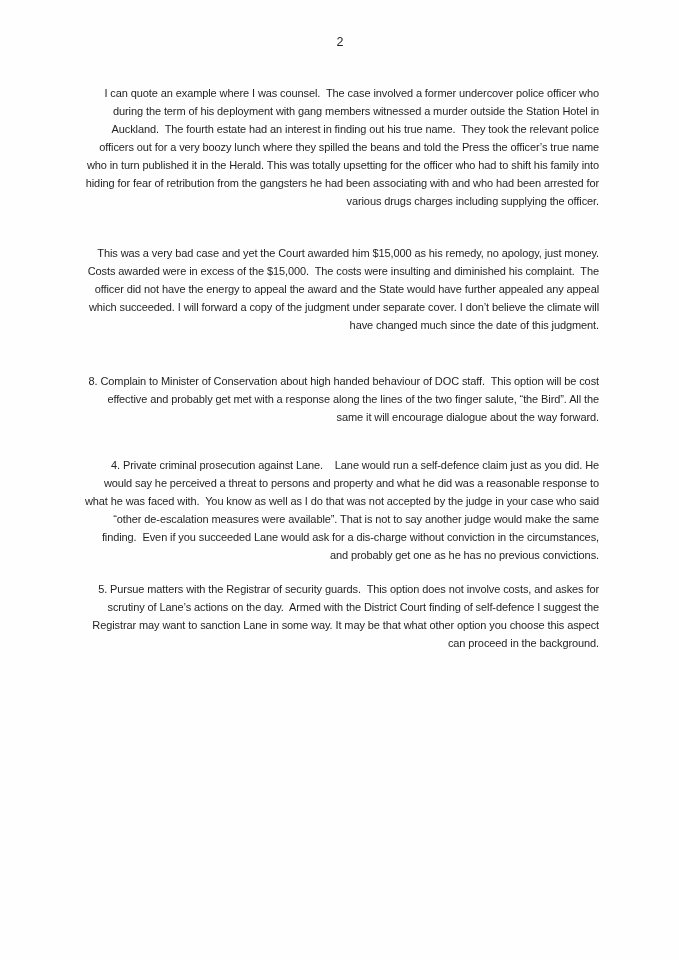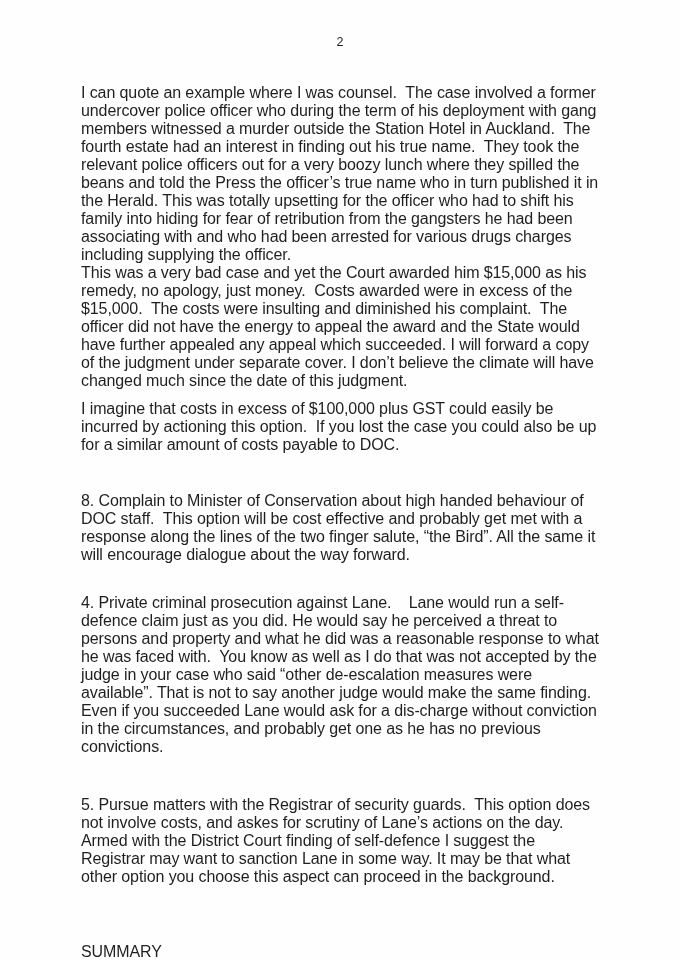--- a/index.html
+++ b/index.html
@@ -22,46 +22,44 @@
     padding: 33px 80px 0 81px;
   }
   .page-number {
     text-align: center;
     font-size: 12.5px;
     line-height: 18px;
     letter-spacing: -0.1px;
   }
   .para {
     margin: 0;
-    font-size: 16px;
+    font-size: 11px;
     line-height: 18px;
     letter-spacing: -0.1px;
     white-space: pre-wrap;
-    text-align: left;
+    text-align: right;
   }
   #p1 { margin-top: 33px; }
-  #p2 { }
+  #p2 { margin-top: 34px; }
   #p3 { margin-top: 10px; }
   #p4 { margin-top: 38px; }
   #p5 { margin-top: 30px; }
-  #p6 { margin-top: 40px; }
+  #p6 { margin-top: 16px; }
   #summary { margin-top: 57px; }
 </style>
 </head>
 <body>
 
 <div class="page">
   <div class="page-number">2</div>
 
   <p class="para" id="p1">I can quote an example where I was counsel.  The case involved a former undercover police officer who during the term of his deployment with gang members witnessed a murder outside the Station Hotel in Auckland.  The fourth estate had an interest in finding out his true name.  They took the relevant police officers out for a very boozy lunch where they spilled the beans and told the Press the officer’s true name who in turn published it in the Herald. This was totally upsetting for the officer who had to shift his family into hiding for fear of retribution from the gangsters he had been associating with and who had been arrested for various drugs charges including supplying the officer.</p>
 
   <p class="para" id="p2">This was a very bad case and yet the Court awarded him $15,000 as his remedy, no apology, just money.  Costs awarded were in excess of the $15,000.  The costs were insulting and diminished his complaint.  The officer did not have the energy to appeal the award and the State would have further appealed any appeal which succeeded. I will forward a copy of the judgment under separate cover. I don’t believe the climate will have changed much since the date of this judgment.</p>
 
-  <p class="para" id="p3">I imagine that costs in excess of $100,000 plus GST could easily be incurred by actioning this option.  If you lost the case you could also be up for a similar amount of costs payable to DOC.</p>
 
   <p class="para" id="p4">8. Complain to Minister of Conservation about high handed behaviour of DOC staff.  This option will be cost effective and probably get met with a response along the lines of the two finger salute, “the Bird”. All the same it will encourage dialogue about the way forward.</p>
 
   <p class="para" id="p5">4. Private criminal prosecution against Lane.    Lane would run a self-defence claim just as you did. He would say he perceived a threat to persons and property and what he did was a reasonable response to what he was faced with.  You know as well as I do that was not accepted by the judge in your case who said “other de-escalation measures were available”. That is not to say another judge would make the same finding.  Even if you succeeded Lane would ask for a dis-charge without conviction in the circumstances, and probably get one as he has no previous convictions.</p>
 
   <p class="para" id="p6">5. Pursue matters with the Registrar of security guards.  This option does not involve costs, and askes for scrutiny of Lane’s actions on the day.  Armed with the District Court finding of self-defence I suggest the Registrar may want to sanction Lane in some way. It may be that what other option you choose this aspect can proceed in the background.</p>
 
-  <p class="para" id="summary">SUMMARY</p>
 </div>
 
 </body></html>

